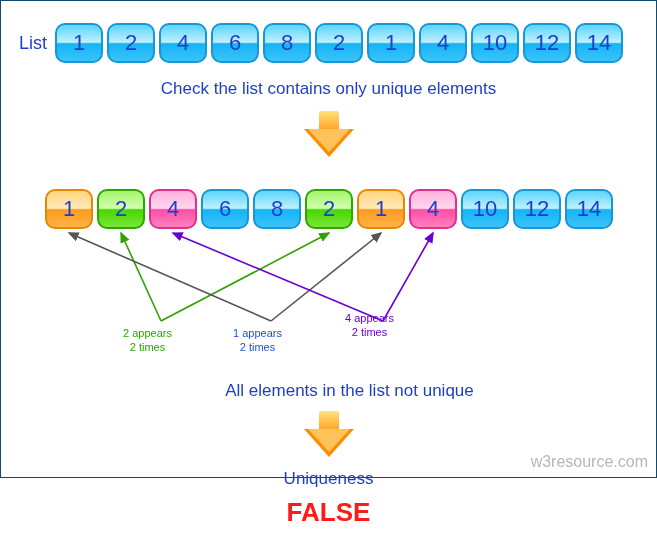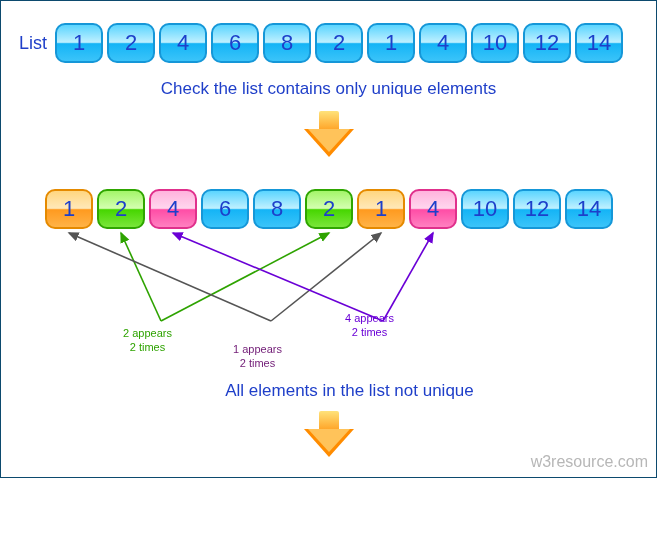--- a/index.html
+++ b/index.html
@@ -73,21 +73,21 @@
     left: 0;
   }
   .note-green, .note-gray, .note-purple {
     position: absolute;
     font-size: 11px;
     text-align: center;
     line-height: 1.25;
     white-space: pre;
   }
   .note-green { color: #2ea300; }
-  .note-gray  { color: #701a75; margin-top: 16px; }
+  .note-gray  { color: #1d4ed8; }
   .note-purple{ color: #6a00d6; }
 
   .arrow-down {
     position: absolute;
     width: 50px;
     height: 50px;
   }
   .arrow-down .shaft {
     position: absolute;
     left: 15px; top: 0;
@@ -202,15 +202,17 @@
 2 times</div>
 
   <div class="caption" style="top:380px;padding-left:21px;">All elements in the list not unique</div>
 
   <div class="arrow-down" style="left:303px; top:410px;">
     <div class="shaft"></div>
       <div class="head"></div>
       <div class="head2"></div>
   </div>
 
+  <div class="caption" style="top:468px;">Uniqueness</div>
+  <div class="false-label" style="top:496px;">FALSE</div>
 
   <div class="watermark">w3resource.com</div>
 </div>
 
 </body></html>

